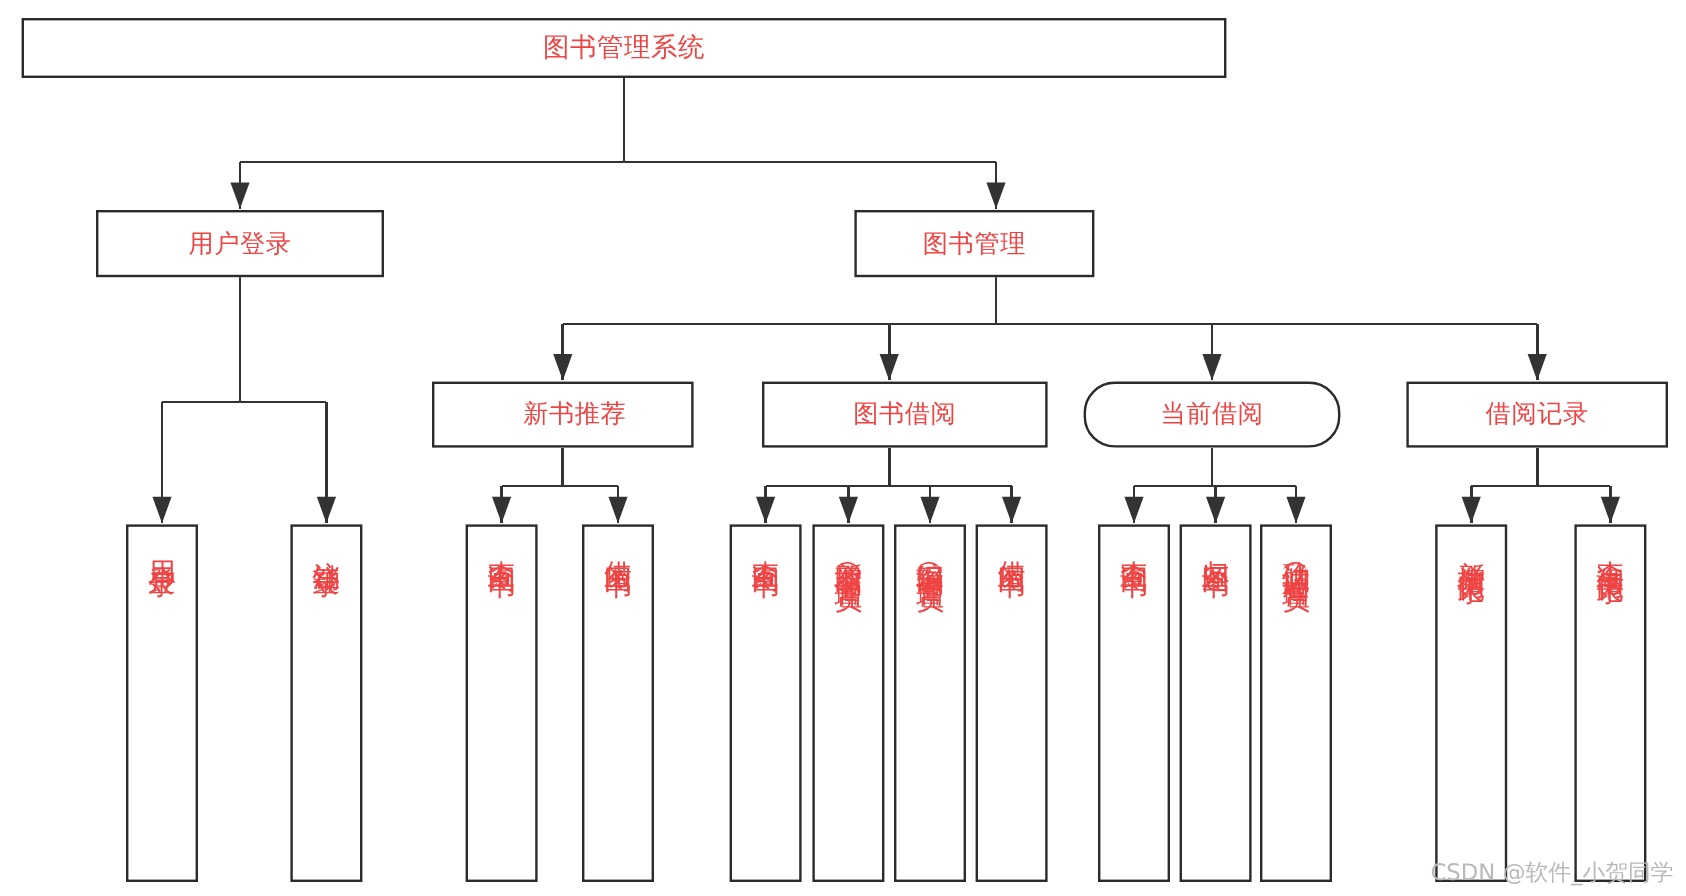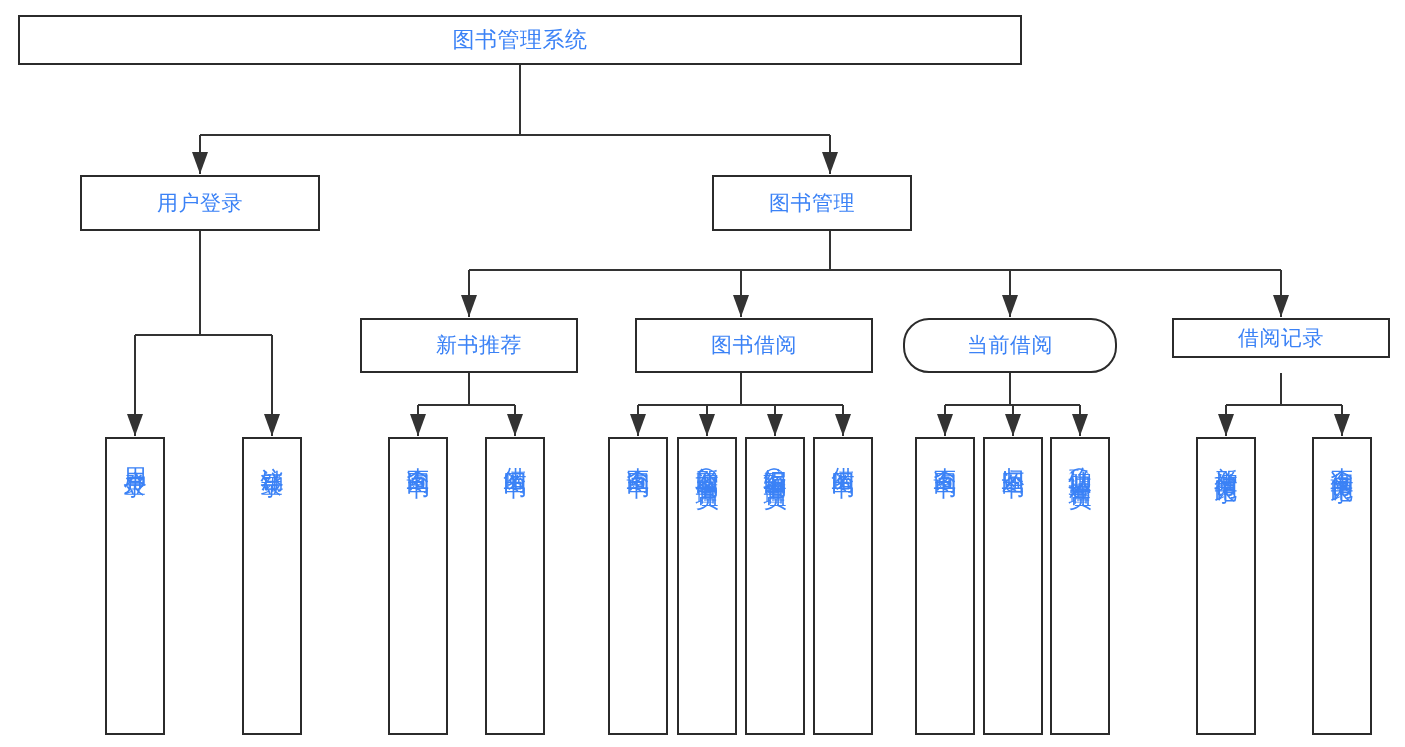--- a/index.html
+++ b/index.html
@@ -31,21 +31,21 @@
     position: absolute;
     box-sizing: border-box;
     background: #ffffff;
     border: 2px solid #2b2b2b;
     display: flex;
     align-items: center;
     justify-content: center;
     overflow: hidden;
   }
   .node-label {
-    color: #3b82f6;
+    color: #ef4444;
     font-family: Liberation Serif, serif;
     line-height: 1.18;
     text-align: center;
     white-space: nowrap;
     letter-spacing: 0.5px;
   }
   .node-box.horizontal .node-label {
     font-size: 21px;
   }
   .node-box.root .node-label {
@@ -141,21 +141,21 @@
       </div>
       <div class="node-box horizontal" style="left: 360px; top: 318px; width: 218px; height: 55px; padding-left: 20px;">
         <span class="node-label">新书推荐</span>
       </div>
       <div class="node-box horizontal" style="left: 635px; top: 318px; width: 238px; height: 55px;">
         <span class="node-label">图书借阅</span>
       </div>
       <div class="node-box horizontal" style="left: 903px; top: 318px; width: 214px; height: 55px; border-radius: 26px;">
         <span class="node-label">当前借阅</span>
       </div>
-      <div class="node-box horizontal" style="left: 1172px; top: 318px; width: 218px; height: 40px;">
+      <div class="node-box horizontal" style="left: 1172px; top: 318px; width: 218px; height: 55px;">
         <span class="node-label">借阅记录</span>
       </div>
       <div class="node-box vertical" style="left: 105px; top: 437px; width: 60px; height: 298px;">
         <span class="node-label">用户登录</span>
       </div>
       <div class="node-box vertical" style="left: 242px; top: 437px; width: 60px; height: 298px;">
         <span class="node-label">注销登录</span>
       </div>
       <div class="node-box vertical" style="left: 388px; top: 437px; width: 60px; height: 298px;">
         <span class="node-label">查询图书</span>
@@ -184,13 +184,14 @@
       <div class="node-box vertical" style="left: 1050px; top: 437px; width: 60px; height: 298px;">
         <span class="node-label">确认归还（管理员）</span>
       </div>
       <div class="node-box vertical" style="left: 1196px; top: 437px; width: 60px; height: 298px;">
         <span class="node-label">新增借阅记录</span>
       </div>
       <div class="node-box vertical" style="left: 1312px; top: 437px; width: 60px; height: 298px;">
         <span class="node-label">查询借阅记录</span>
       </div>
     </div>
+  <div class="watermark" style="left: 1192px; top: 714px;">CSDN @软件_小贺同学</div>
 </div>
 
 </body></html>

